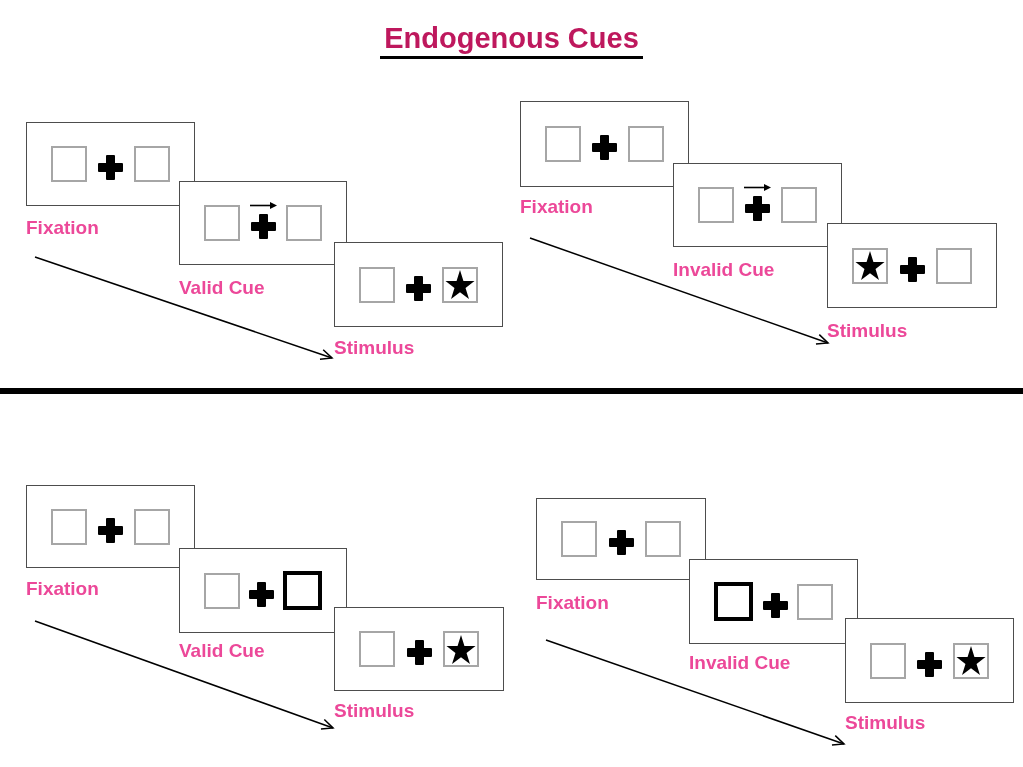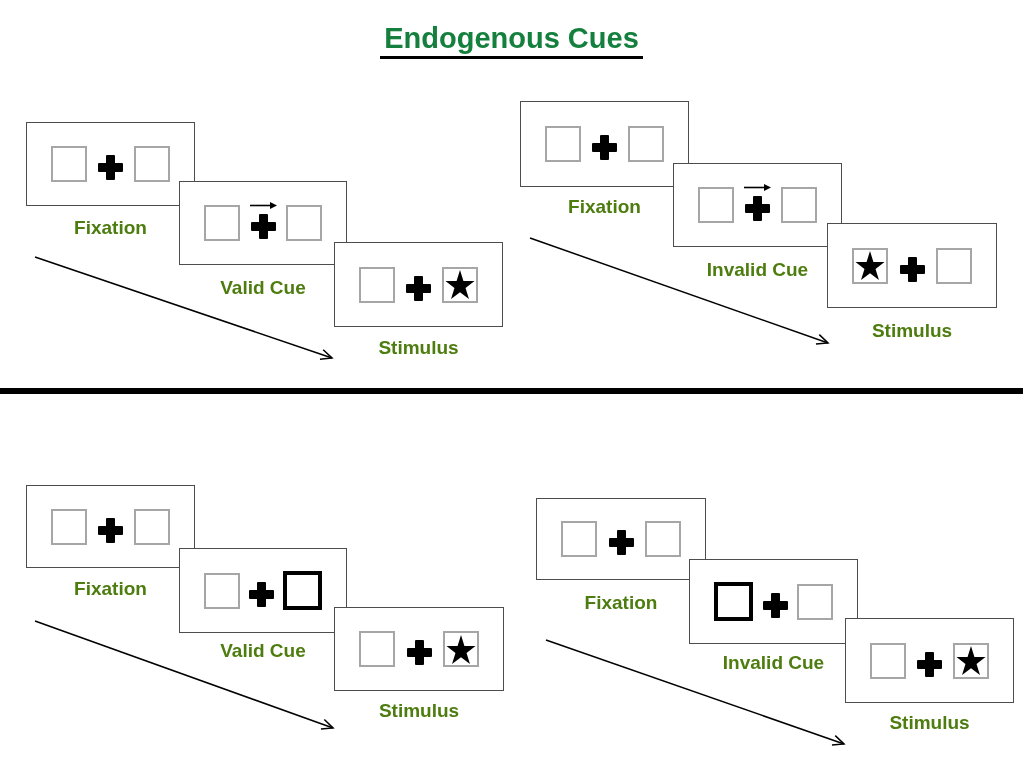--- a/index.html
+++ b/index.html
@@ -14,21 +14,21 @@
     overflow: hidden;
   }
 
   .section-title {
     position: absolute;
     left: 0;
     width: 100%;
     text-align: center;
     font-weight: bold;
     font-size: 29px;
-    color: #15803d;
+    color: #be185d;
     line-height: 1.0;
     z-index: 4;
   }
   .section-title .u {
     display: inline-block;
     border-bottom: 3px solid #000;
     padding: 0 4px 3px 4px;
   }
 
   .divider {
@@ -80,24 +80,24 @@
   .cross::after {
     content: ""; position: absolute; top: 0; left: 8px;
     width: 9px; height: 25px; background: #000; border-radius: 1px;
   }
   .cue-arrow { position: absolute; left: -2px; top: -14px; }
 
   .star-icon { display: block; }
 
   .plabel {
     position: absolute;
-    text-align: center;
+    text-align: left;
     font-weight: bold;
     font-size: 19px;
-    color: #4d7c0f;
+    color: #ec4899;
     z-index: 4;
     white-space: nowrap;
   }
 
   .arrows {
     position: absolute;
     left: 0; top: 0;
     width: 1023px; height: 767px;
     z-index: 0;
     pointer-events: none;

